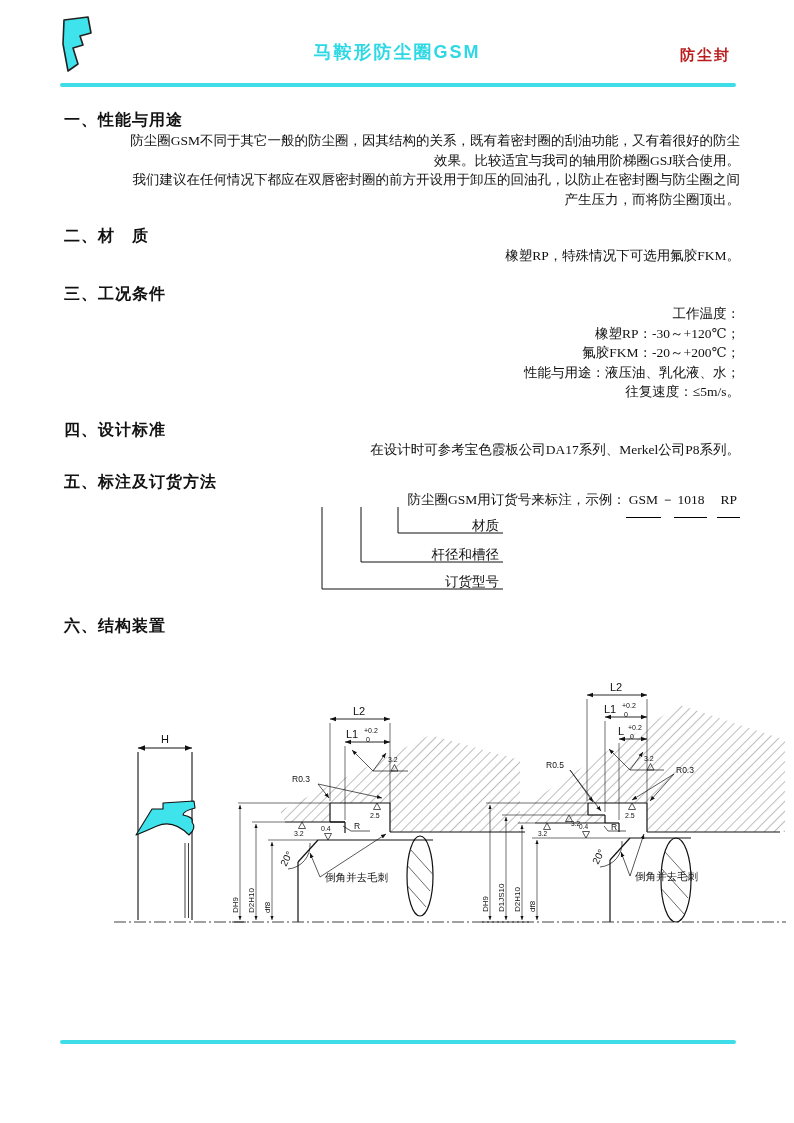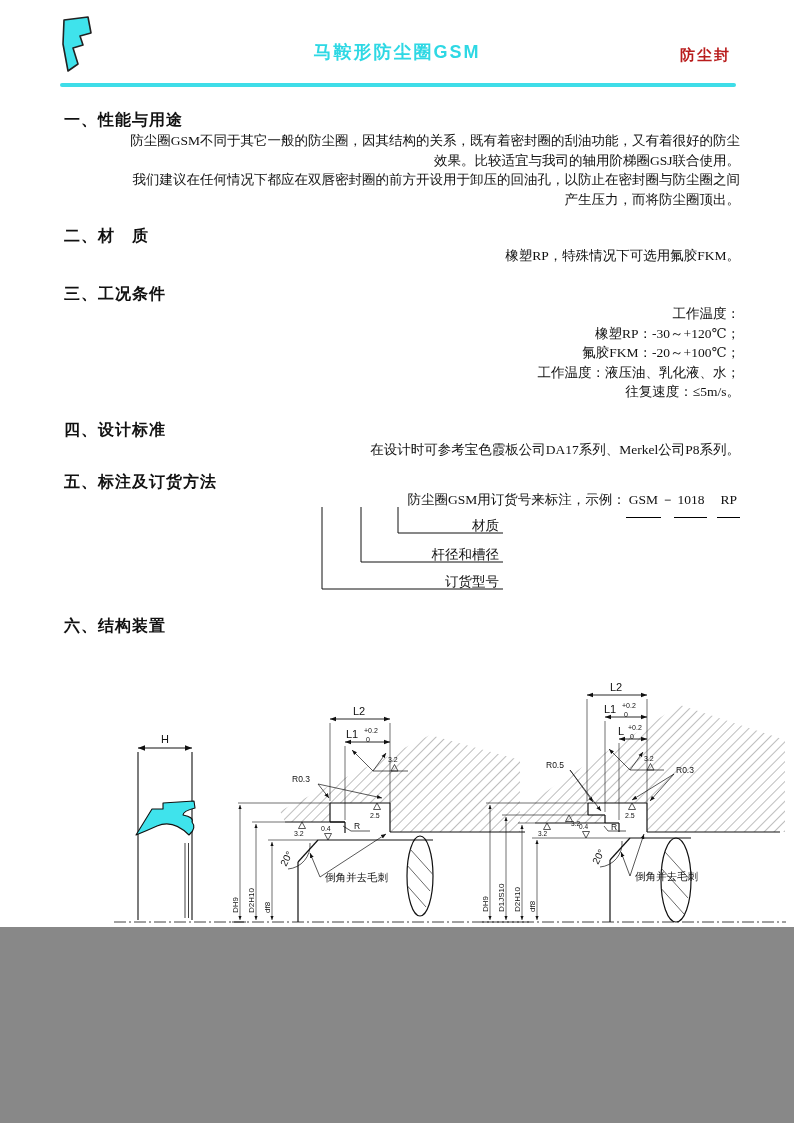--- a/index.html
+++ b/index.html
@@ -1,16 +1,16 @@
 <!DOCTYPE html>
 <html><head>
 <meta charset="utf-8">
 <style>
   html,body{margin:0;padding:0;background:#888;}
-  #page{position:relative;width:794px;height:927px;background:#fff;overflow:hidden;
+  #page{position:relative;width:794px;height:1123px;background:#fff;overflow:hidden;
         font-family:"Liberation Serif","DejaVu Serif",serif;color:#111;}
   .abs{position:absolute;}
   #doc-title{top:40px;left:0;right:0;text-align:center;font-size:18px;font-weight:bold;
              letter-spacing:2px;color:#2ed8e4;font-family:"Liberation Sans",sans-serif;}
   #corner-label{top:46px;left:680px;font-size:15px;font-weight:bold;color:#b91c1c;
                 font-family:"Liberation Sans",sans-serif;letter-spacing:2px;}
   .rule{left:60px;width:676px;height:4px;background:#3edde8;border-radius:2px;}
   .sec-head{left:64px;font-size:16px;font-weight:bold;letter-spacing:1px;}
   .body-txt{left:92px;width:648px;font-size:13.5px;line-height:19.5px;text-align:right;}
   .indent1{padding-left:58px;}
@@ -40,22 +40,22 @@
     <div>产生压力，而将防尘圈顶出。</div>
   </div>
 
   <div class="abs sec-head" style="top:226px">二、材　质</div>
   <div class="abs body-txt" style="top:246px">橡塑RP，特殊情况下可选用氟胶FKM。</div>
 
   <div class="abs sec-head" style="top:284px">三、工况条件</div>
   <div class="abs body-txt" style="top:304px">
     <div>工作温度：</div>
     <div class="indent1">橡塑RP：-30～+120℃；</div>
-    <div class="indent1">氟胶FKM：-20～+100℃；</div>
-    <div>工作温度：液压油、乳化液、水；</div>
+    <div class="indent1">氟胶FKM：-20～+200℃；</div>
+    <div>性能与用途：液压油、乳化液、水；</div>
     <div>往复速度：≤5m/s。</div>
   </div>
 
   <div class="abs sec-head" style="top:420px">四、设计标准</div>
   <div class="abs body-txt" style="top:440px">在设计时可参考宝色霞板公司DA17系列、Merkel公司P8系列。</div>
 
   <div class="abs sec-head" style="top:472px">五、标注及订货方法</div>
   <div class="abs body-txt" style="top:490px">
     <span>防尘圈GSM用订货号来标注，示例：</span><span class="u">GSM</span><span>－</span><span class="u">1018</span><span class="codegap"></span><span class="u">RP</span>
   </div>

